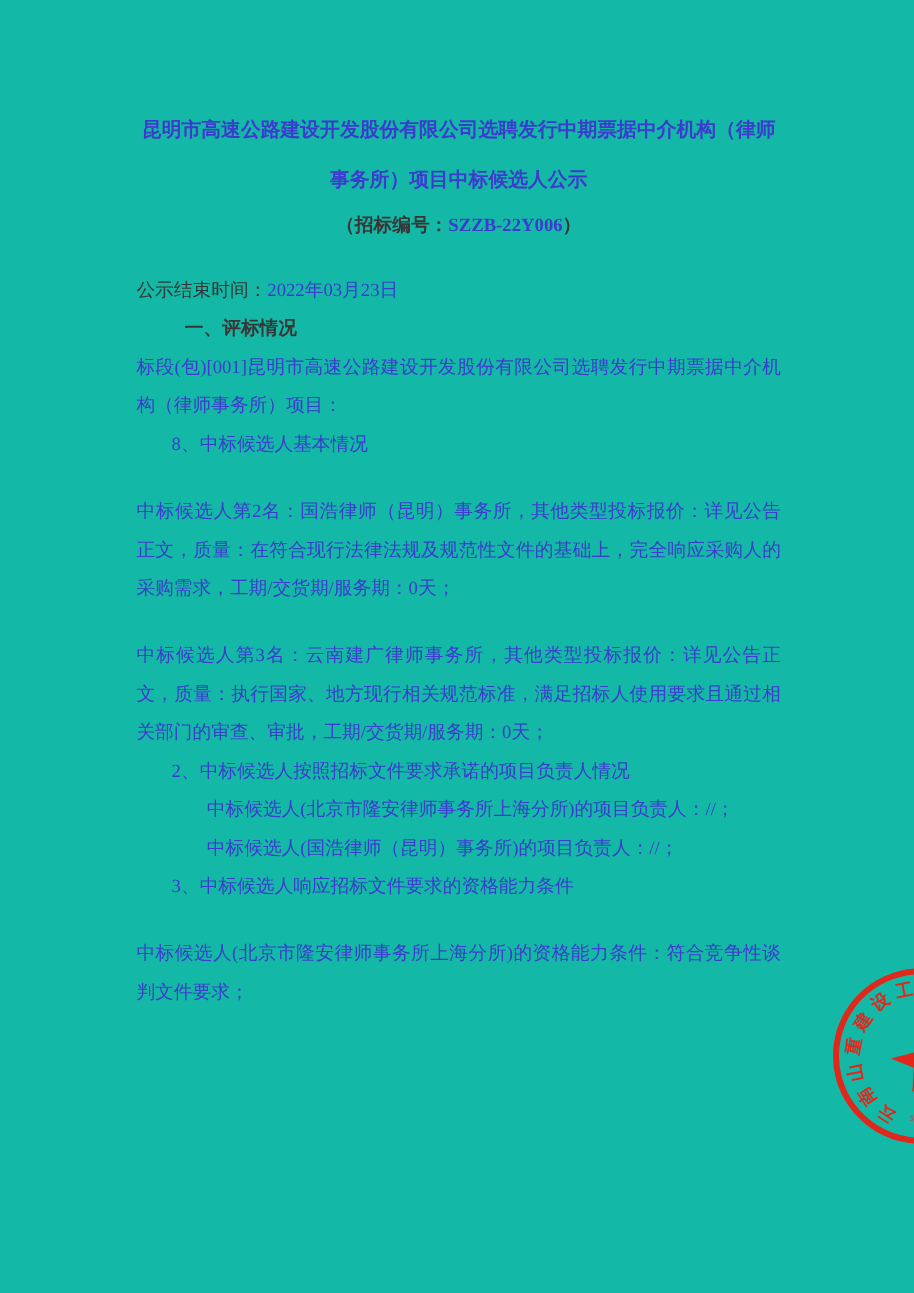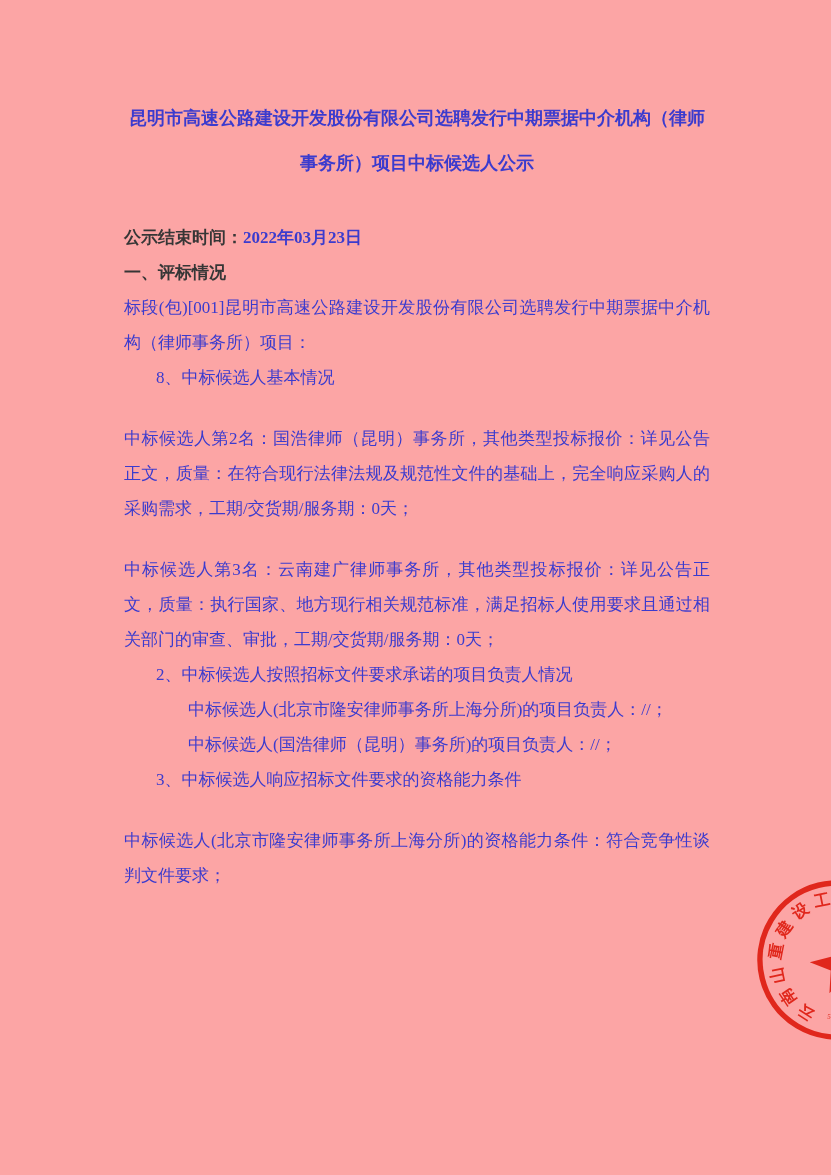--- a/index.html
+++ b/index.html
@@ -1,20 +1,20 @@
 <!DOCTYPE html>
 <html><head>
 <meta charset="utf-8">
 <style>
   html, body { margin: 0; padding: 0; background: #ffffff; }
   .page {
     position: relative;
     width: 831px;
     height: 1175px;
-    background: #fca5a5;
+    background: #14b8a6;
     overflow: hidden;
     font-family: "Liberation Serif", "DejaVu Serif", serif;
   }
   .content {
     position: absolute;
     left: 124px;
     top: 96px;
     width: 586px;
     color: #3b3bce;
     font-size: 17px;
@@ -32,43 +32,44 @@
     margin: 0;
     text-align: center;
     font-weight: bold;
     line-height: 38px;
     color: #363636;
     font-size: 17px;
   }
   .tender-line .blue { color: #3b3bce; }
   p { margin: 0; text-align: justify; }
   .dark { color: #363636; }
-  .bold { font-weight: bold; }
+  .bold { font-weight: bold; margin-left: 44px; }
   .indent-1 { padding-left: 32px; }
   .indent-2 { padding-left: 64px; }
   .gap-blank { margin-top: 26px; }       
-  .gap-section { margin-top: 34px; font-weight: bold; }     
+  .gap-section { margin-top: 22px; }     
   .meta-line .blue { color: #3b3bce; }
   .seal-svg {
     position: absolute;
     left: 735px;
     top: 858px;
     width: 204px;
     height: 204px;
     pointer-events: none;
   }
 </style>
 </head>
 <body>
 
 <div class="page">
   <div class="content">
 
     <h1 class="title">昆明市高速公路建设开发股份有限公司选聘发行中期票据中介机构（律师事务所）项目中标候选人公示</h1>
 
+    <div class="tender-line"><span>（招标编号：</span><span class="blue">SZZB-22Y006</span><span>）</span></div>
 
     <p class="meta-line gap-blank gap-section"><span class="dark">公示结束时间：</span><span class="blue">2022年03月23日</span></p>
 
     <p class="dark bold">一、评标情况</p>
 
     <p>标段(包)[001]昆明市高速公路建设开发股份有限公司选聘发行中期票据中介机构（律师事务所）项目：</p>
 
     <p class="indent-1">8、中标候选人基本情况</p>
 
 

